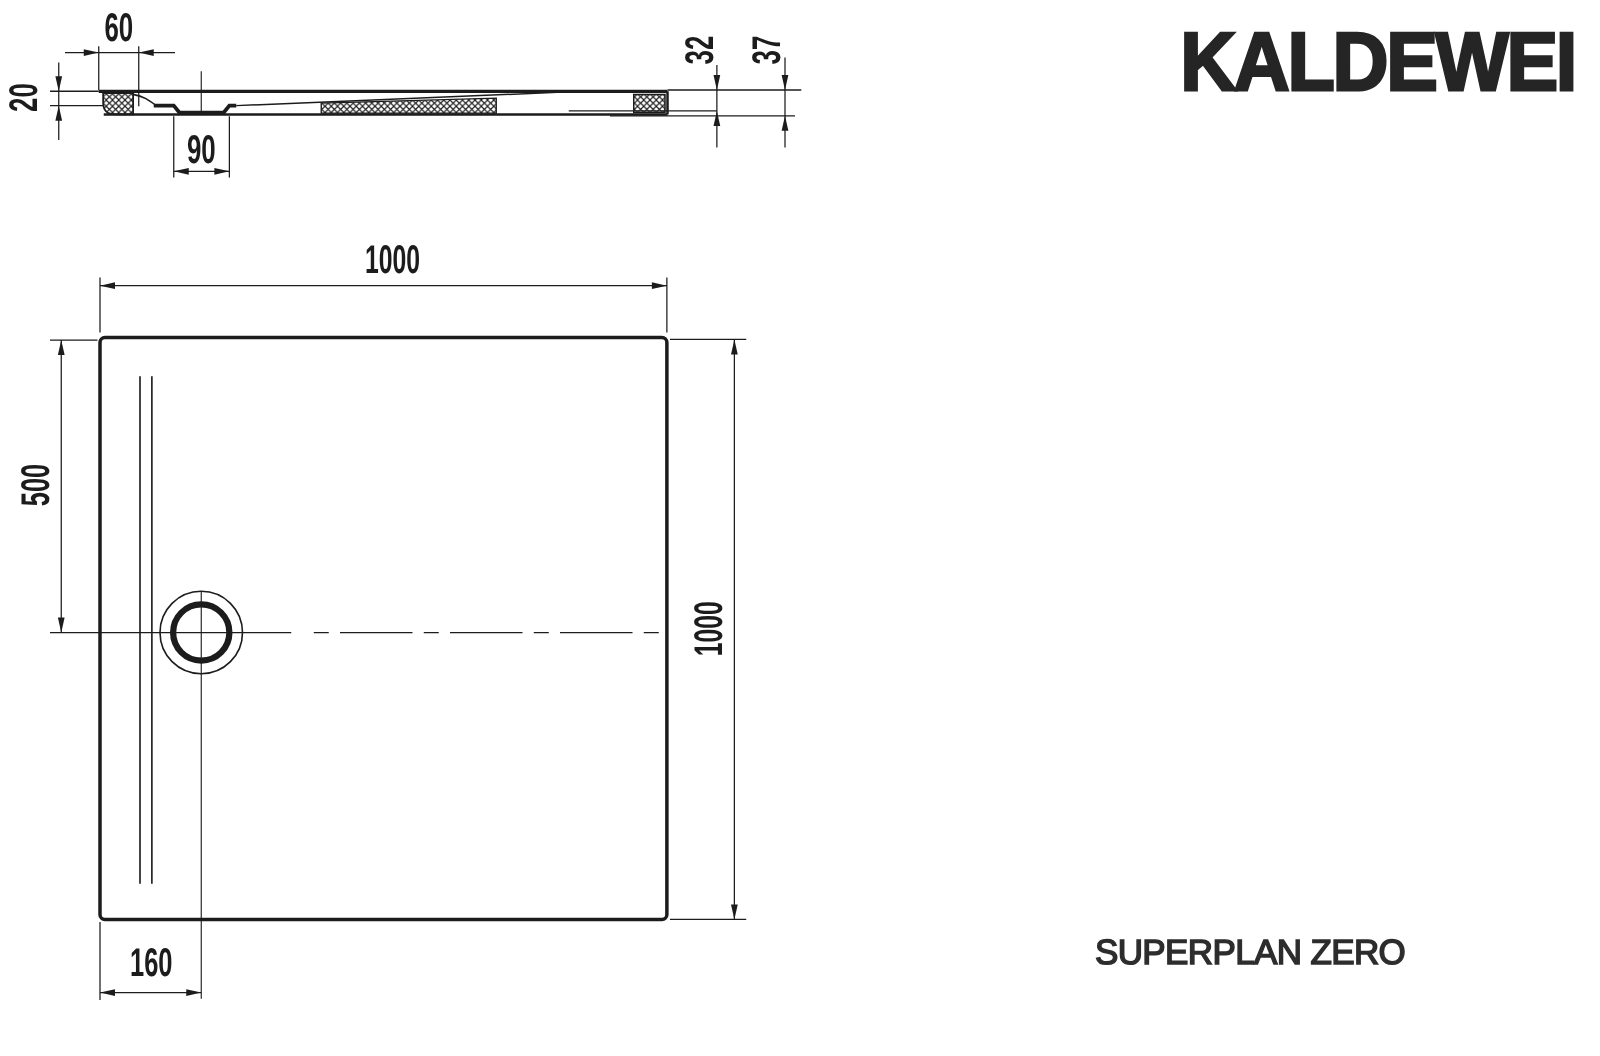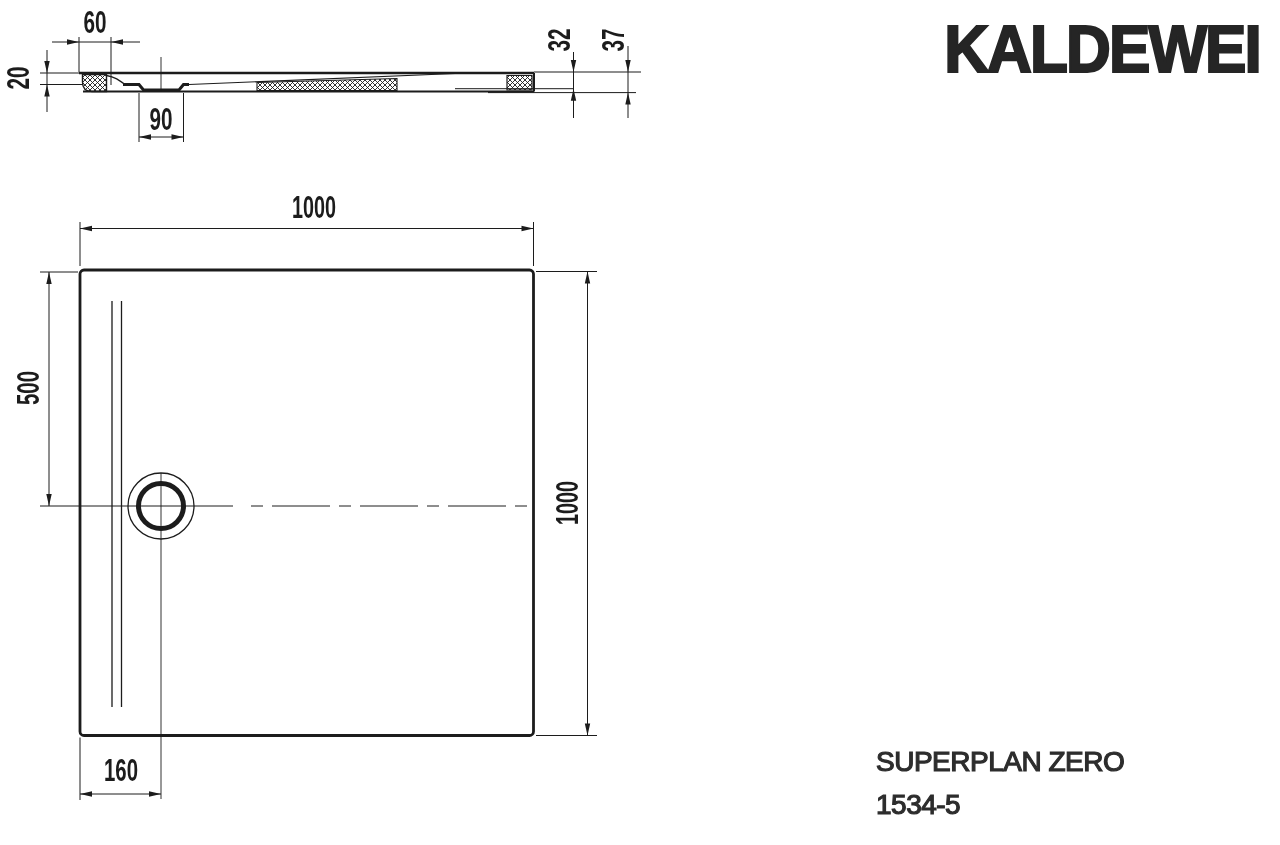--- a/index.html
+++ b/index.html
@@ -131,16 +131,15 @@
         <path class="ln" stroke-width="1" d="M80,737.5 V800 M80,794 H161"></path>
         <polygon class="ar" points="80,794 92,791.3 92,796.7"></polygon>
         <polygon class="ar" points="161,794 149,791.3 149,796.7"></polygon>
         <text x="121" y="770" text-anchor="middle" dy="0.35em" textLength="34" lengthAdjust="spacingAndGlyphs">160</text>
       </g>
     </g>
   </svg>
 
   <div class="product">
     <div>SUPERPLAN ZERO</div>
-    <div>1534-5</div>
   </div>
 
 </div>
 
 </body></html>

